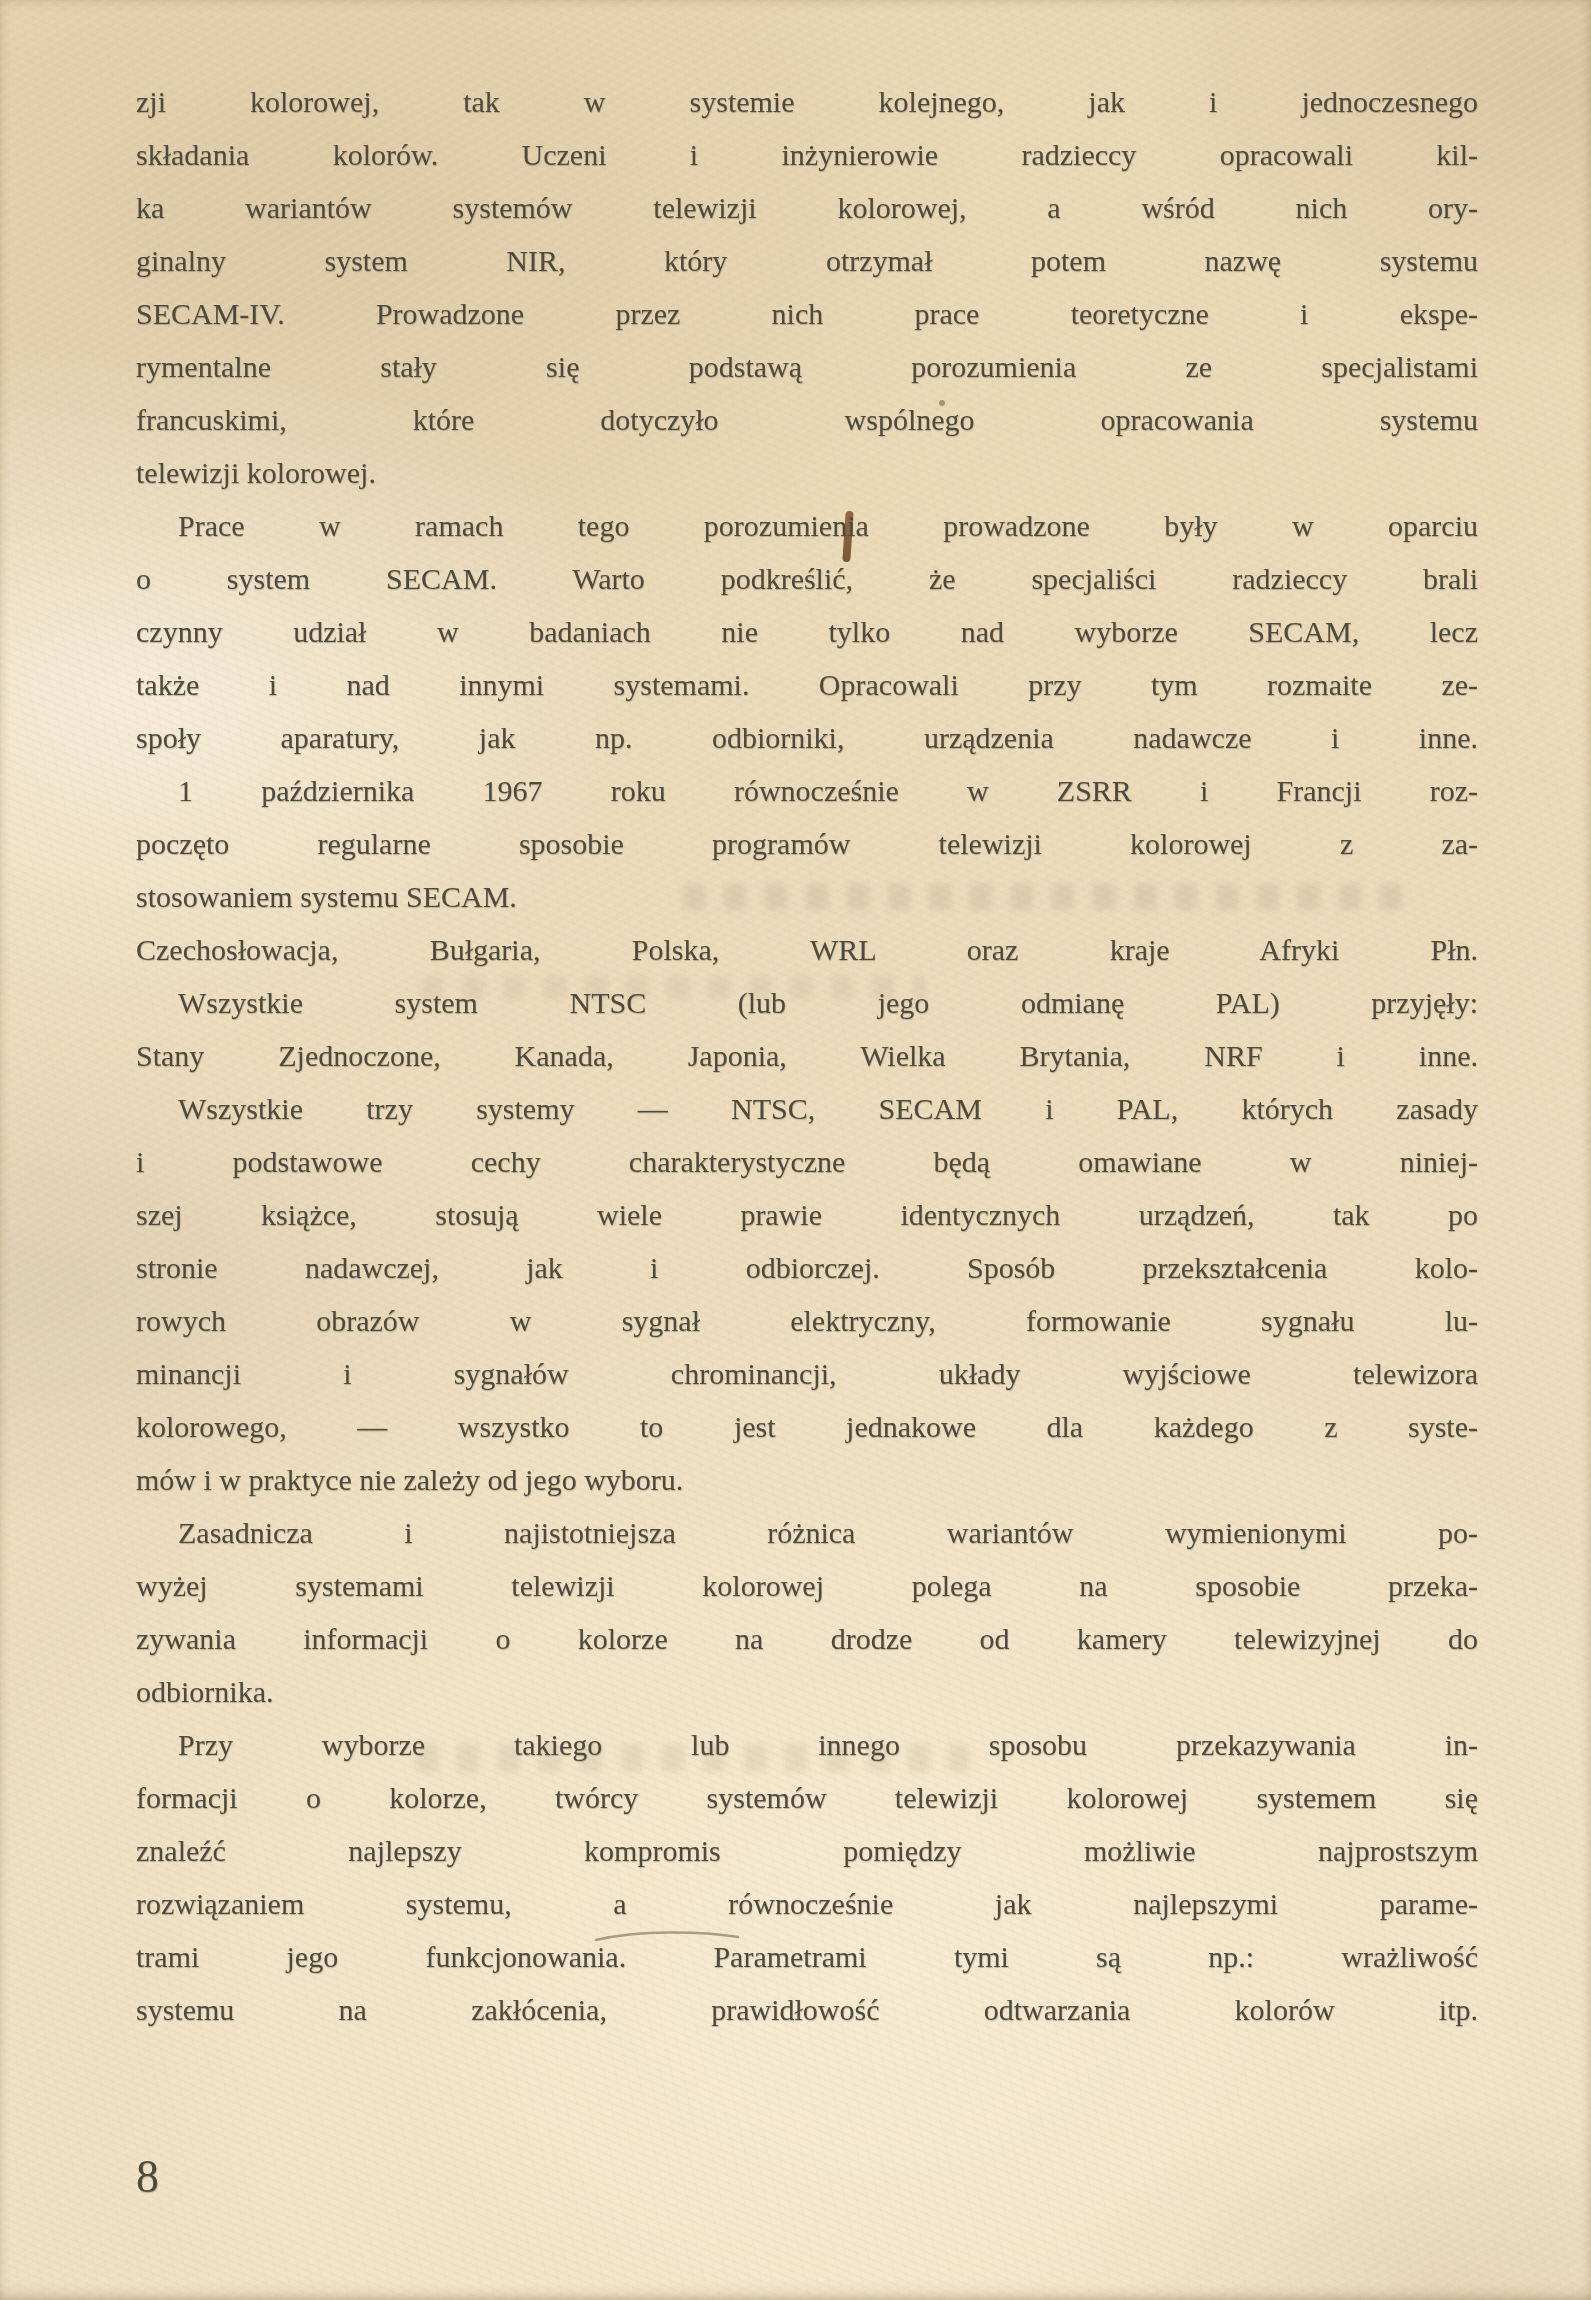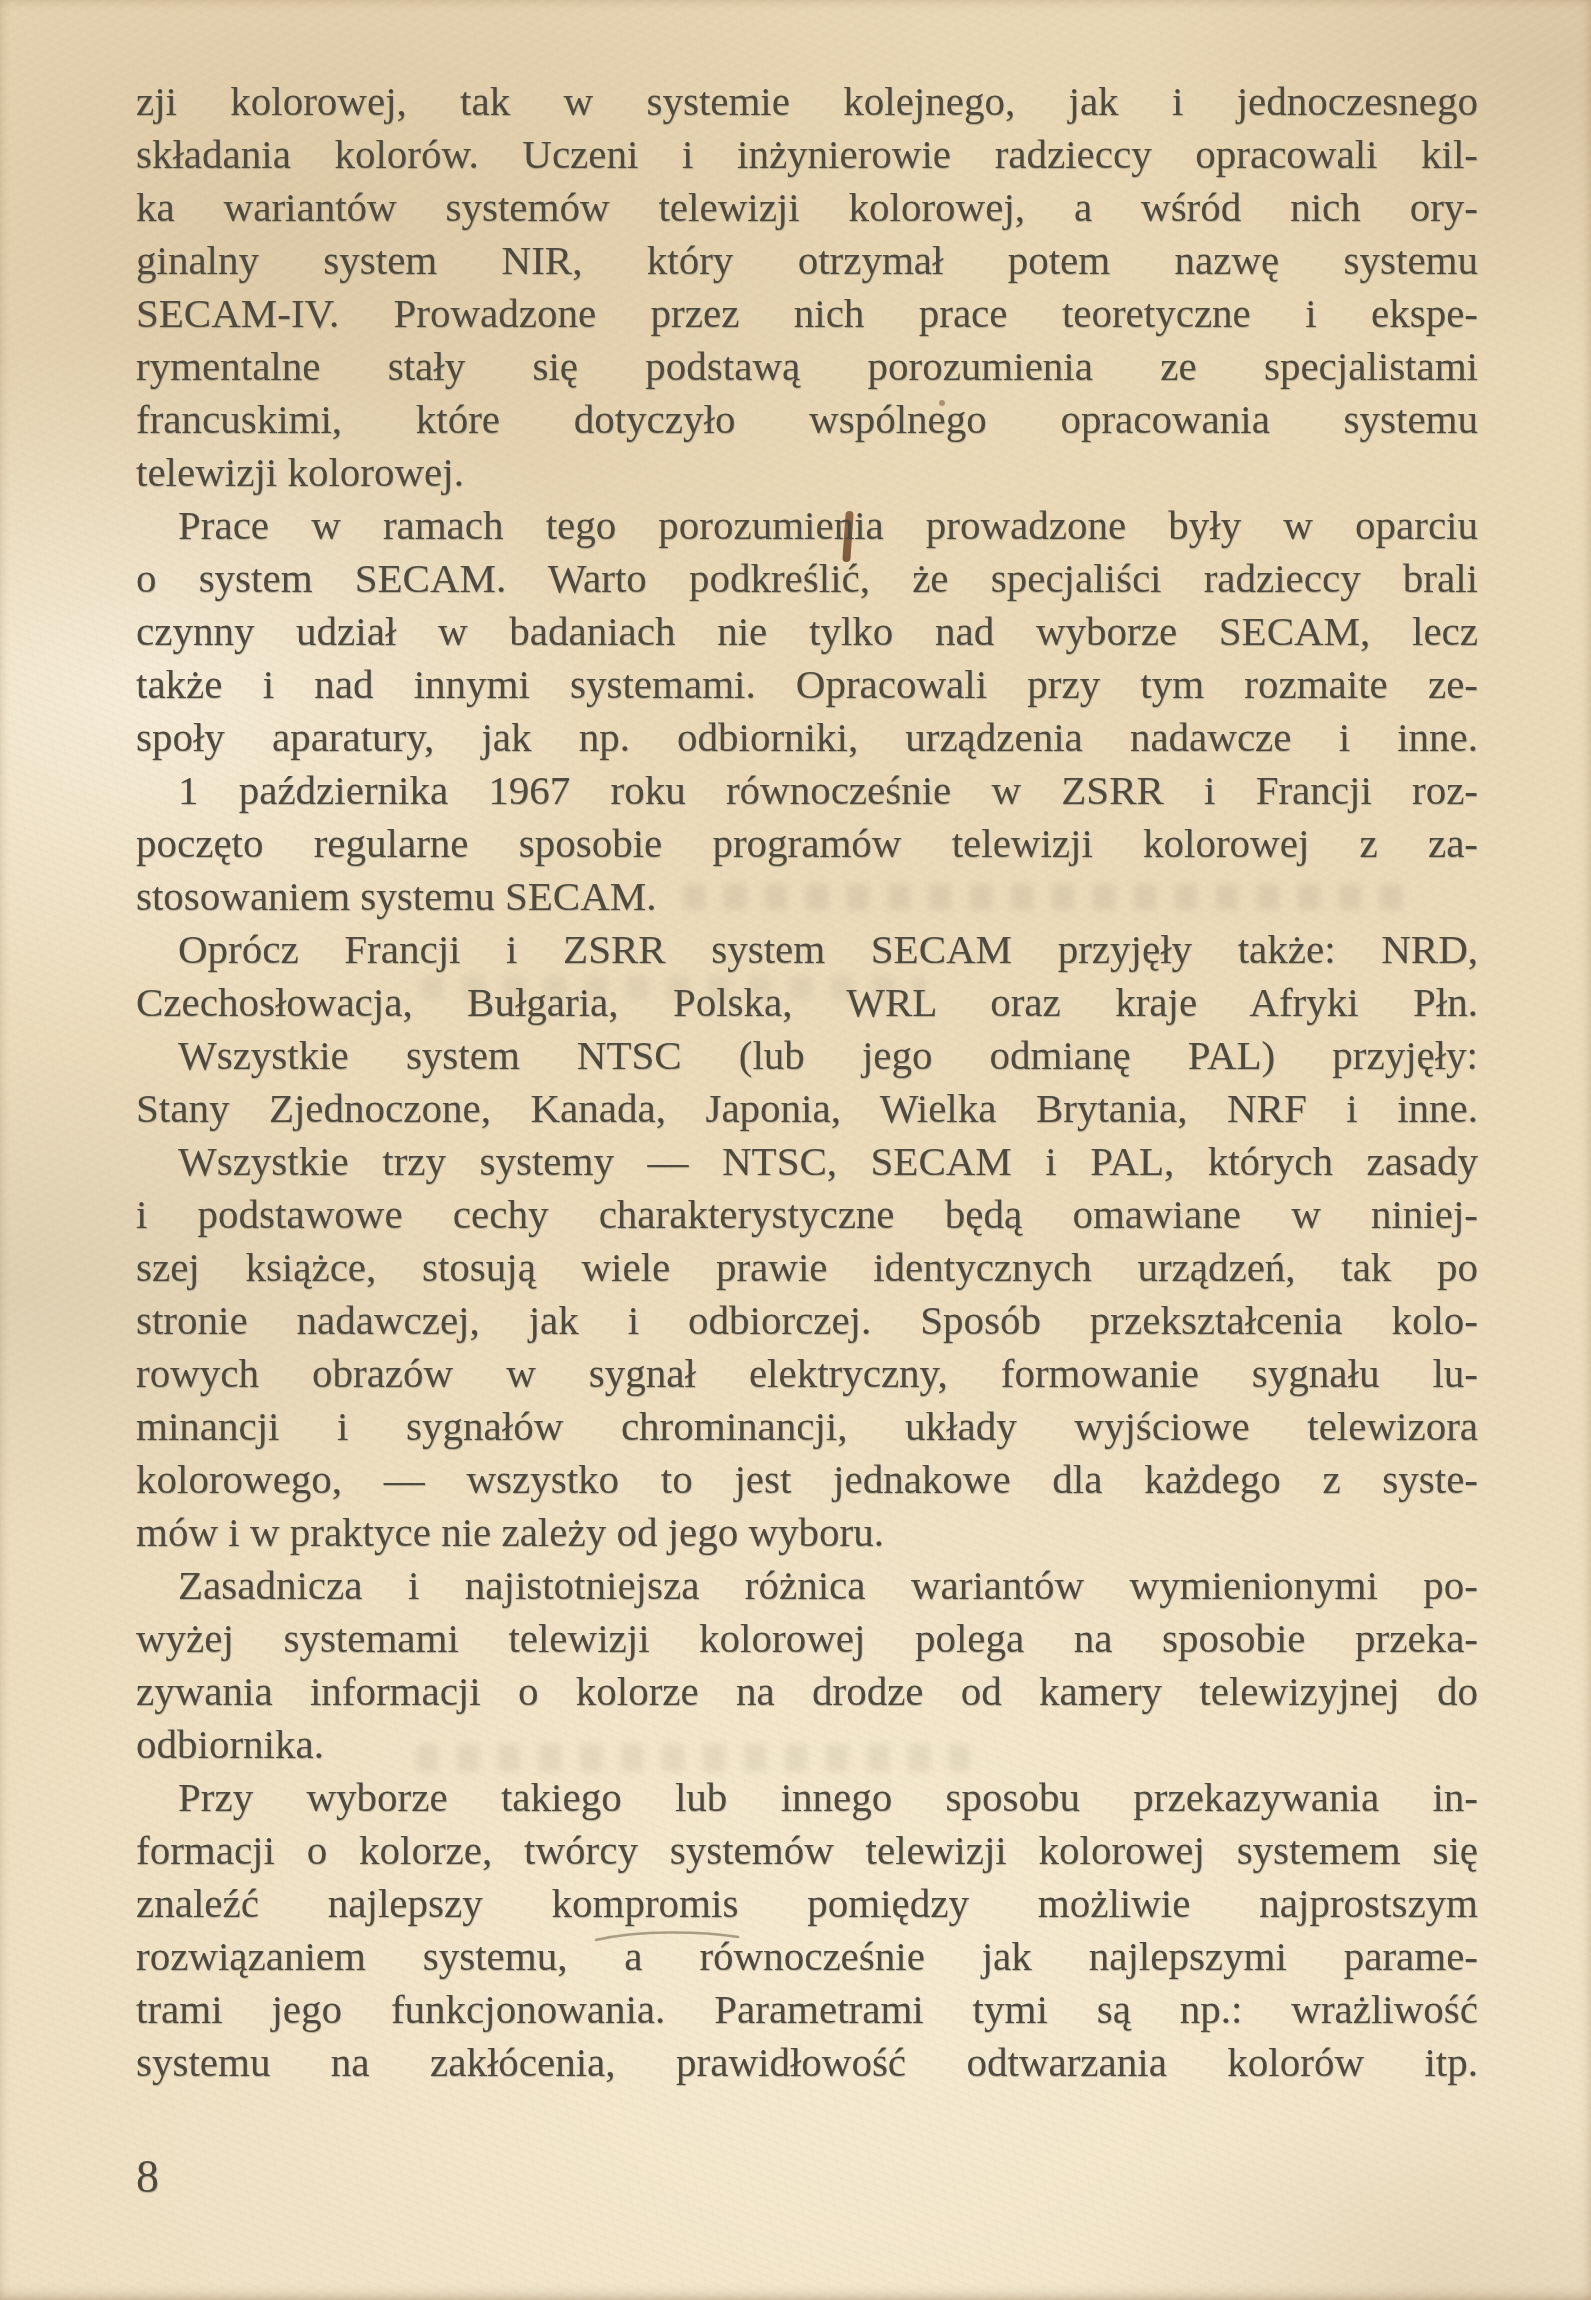--- a/index.html
+++ b/index.html
@@ -31,21 +31,21 @@
     background:
       repeating-linear-gradient(23deg, rgba(198,176,144,0.07) 0 2px, transparent 2px 7px),
       repeating-linear-gradient(-31deg, rgba(255,255,255,0.05) 0 3px, transparent 3px 9px),
       repeating-linear-gradient(78deg, rgba(180,158,126,0.05) 0 1px, transparent 1px 11px);
   }
   .text-block {
     position: absolute;
     left: 136px; top: 75px;
     width: 1342px;
     color: #4e4a3f;
-    font-size: 41px;
+    font-size: 30px;
     line-height: 53px;
     text-shadow: 0.5px 0.6px 0.9px rgba(92,86,70,0.38);
   }
   .line {
     text-align: justify;
     text-align-last: justify;
     text-justify: inter-word;
   }
   .line.lastline { text-align-last: left; }
   .line.indent { text-indent: 42px; }
@@ -114,21 +114,20 @@
       <div class="line">francuskimi, które dotyczyło wspólnego opracowania systemu</div>
       <div class="line lastline">telewizji kolorowej.</div>
       <div class="line indent">Prace w ramach tego porozumienia prowadzone były w oparciu</div>
       <div class="line">o system SECAM. Warto podkreślić, że specjaliści radzieccy brali</div>
       <div class="line">czynny udział w badaniach nie tylko nad wyborze SECAM, lecz</div>
       <div class="line">także i nad innymi systemami. Opracowali przy tym rozmaite ze-</div>
       <div class="line">społy aparatury, jak np. odbiorniki, urządzenia nadawcze i inne.</div>
       <div class="line indent">1 października 1967 roku równocześnie w ZSRR i Francji roz-</div>
       <div class="line">poczęto regularne sposobie programów telewizji kolorowej z za-</div>
       <div class="line lastline">stosowaniem systemu SECAM.</div>
-      <div class="line indent">Oprócz Francji i ZSRR system SECAM przyjęły także: NRD,</div>
       <div class="line">Czechosłowacja, Bułgaria, Polska, WRL oraz kraje Afryki Płn.</div>
       <div class="line indent">Wszystkie system NTSC (lub jego odmianę PAL) przyjęły:</div>
       <div class="line">Stany Zjednoczone, Kanada, Japonia, Wielka Brytania, NRF i inne.</div>
       <div class="line indent">Wszystkie trzy systemy — NTSC, SECAM i PAL, których zasady</div>
       <div class="line">i podstawowe cechy charakterystyczne będą omawiane w niniej-</div>
       <div class="line">szej książce, stosują wiele prawie identycznych urządzeń, tak po</div>
       <div class="line">stronie nadawczej, jak i odbiorczej. Sposób przekształcenia kolo-</div>
       <div class="line">rowych obrazów w sygnał elektryczny, formowanie sygnału lu-</div>
       <div class="line">minancji i sygnałów chrominancji, układy wyjściowe telewizora</div>
       <div class="line">kolorowego, — wszystko to jest jednakowe dla każdego z syste-</div>

